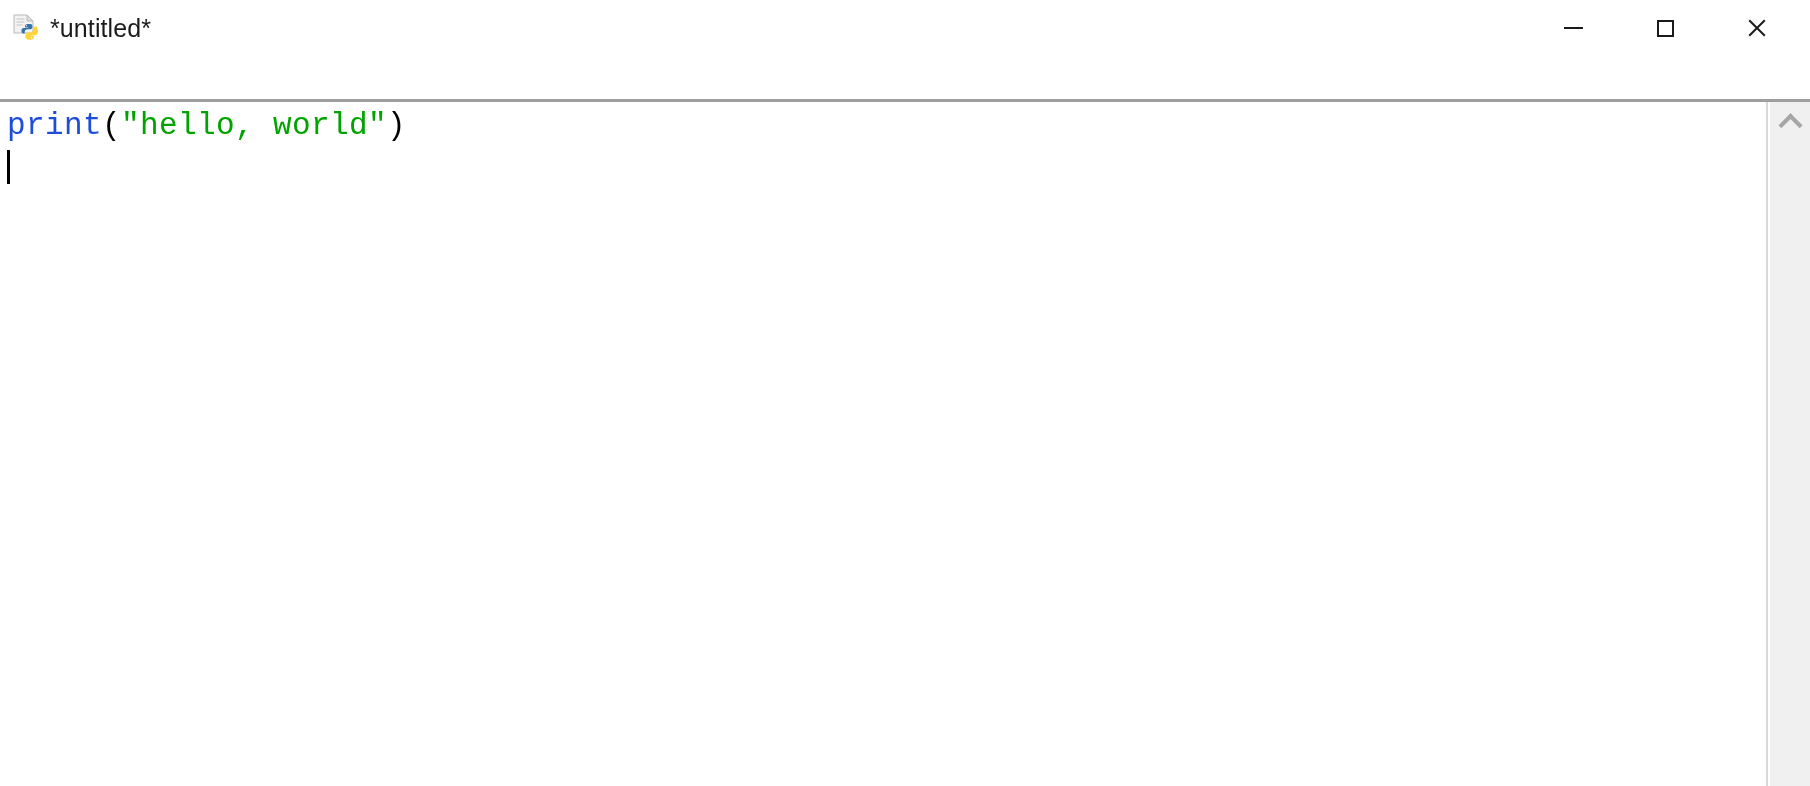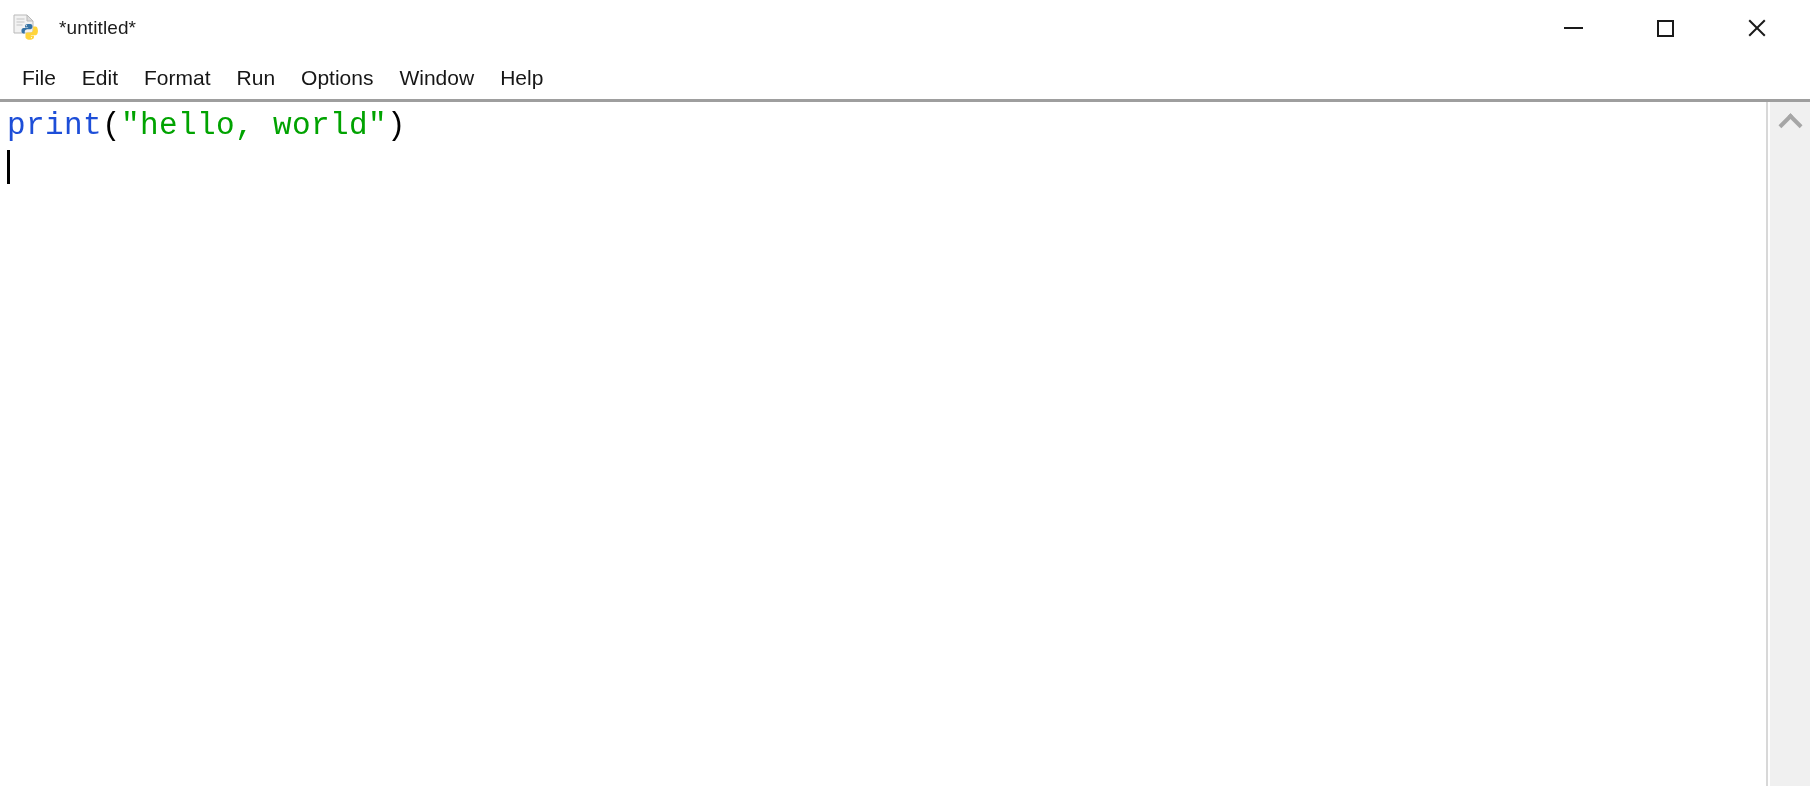--- a/index.html
+++ b/index.html
@@ -39,26 +39,25 @@
 
   .app-icon {
     width: 30px;
     height: 30px;
     position: relative;
     flex: 0 0 auto;
     margin-right: 10px;
   }
 
   .title-text {
-    font-size: 19px;
+    font-size: 25px;
     color: #1b1b1b;
     letter-spacing: 0.1px;
     white-space: nowrap;
     font-family: "Liberation Sans", sans-serif;
-    margin-left: 9px;
   }
 
   .window-controls {
     position: absolute;
     right: 0;
     top: 0;
     height: 56px;
     display: flex;
     align-items: center;
   }
@@ -248,29 +247,20 @@
       </button>
       <button class="win-btn">
         <span class="glyph-max"></span>
       </button>
       <button class="win-btn">
         <span class="glyph-close"></span>
       </button>
     </div>
   </div>
 
-  <div class="menubar">
-    <div class="menu-item">File</div>
-    <div class="menu-item">Edit</div>
-    <div class="menu-item">Format</div>
-    <div class="menu-item">Run</div>
-    <div class="menu-item">Options</div>
-    <div class="menu-item">Window</div>
-    <div class="menu-item">Help</div>
-  </div>
 
   <div class="menu-sep"></div>
 
   <div class="editor-wrap">
 
     <div class="editor-text"><div><span class="tok-builtin">print</span><span class="tok-punct">(</span><span class="tok-string">"hello, world"</span><span class="tok-punct">)</span></div><div class="caret-line"><span class="caret"></span></div></div>
 
     <div class="sb-divider"></div>
 
     <div class="scrollbar">

